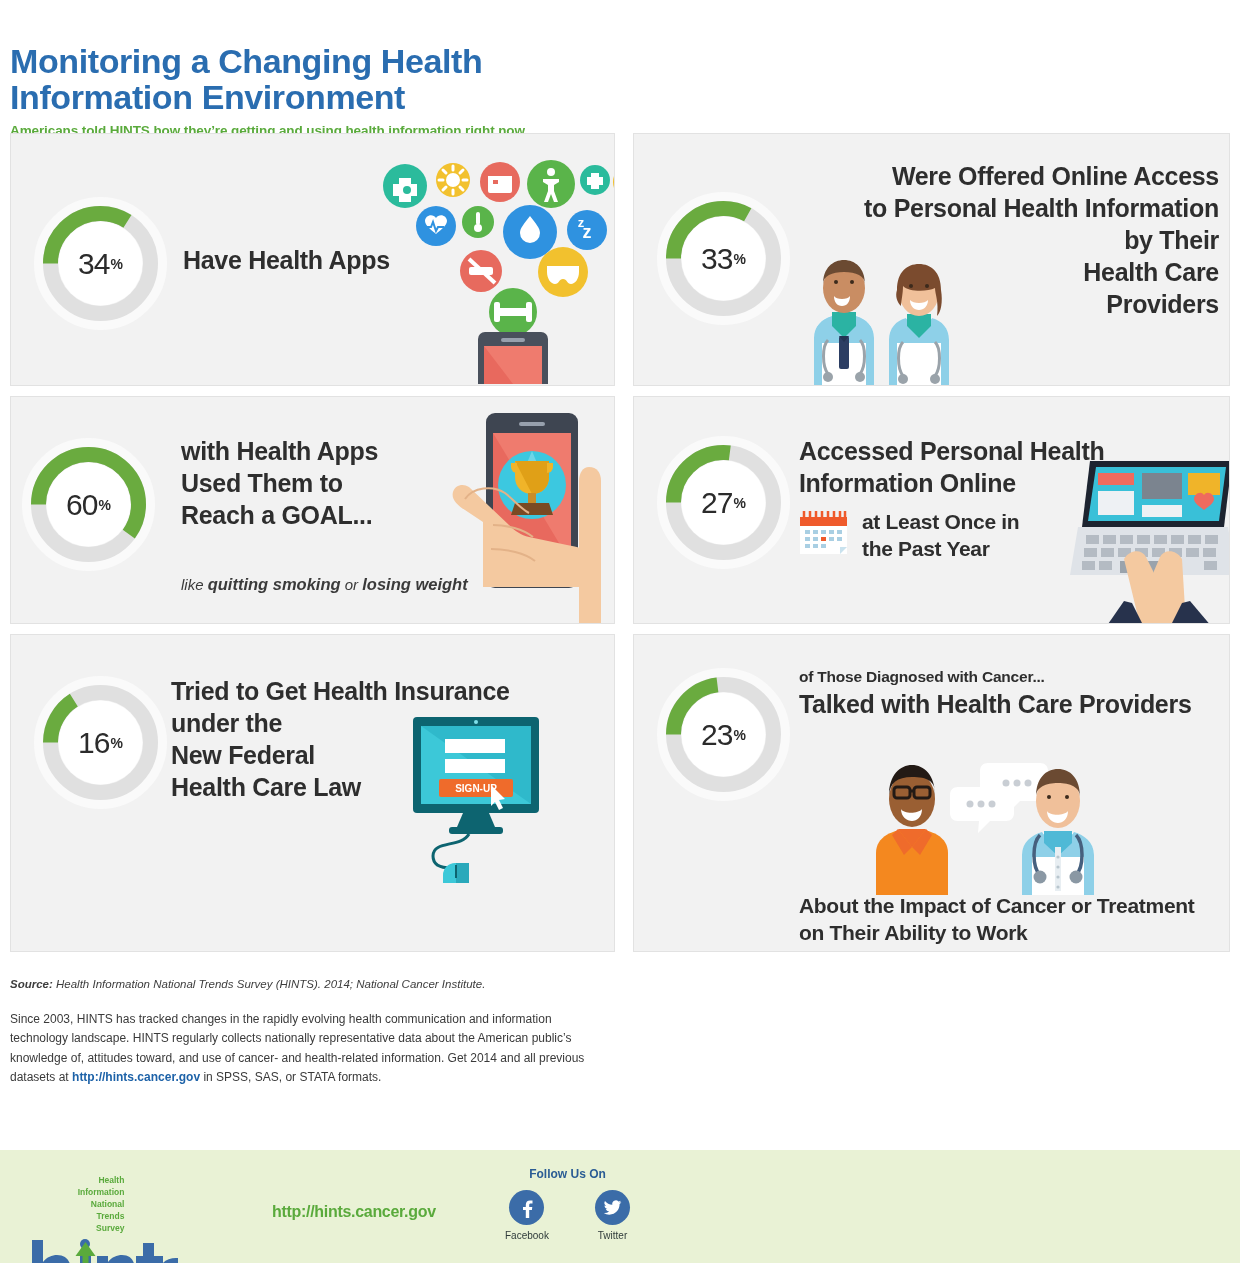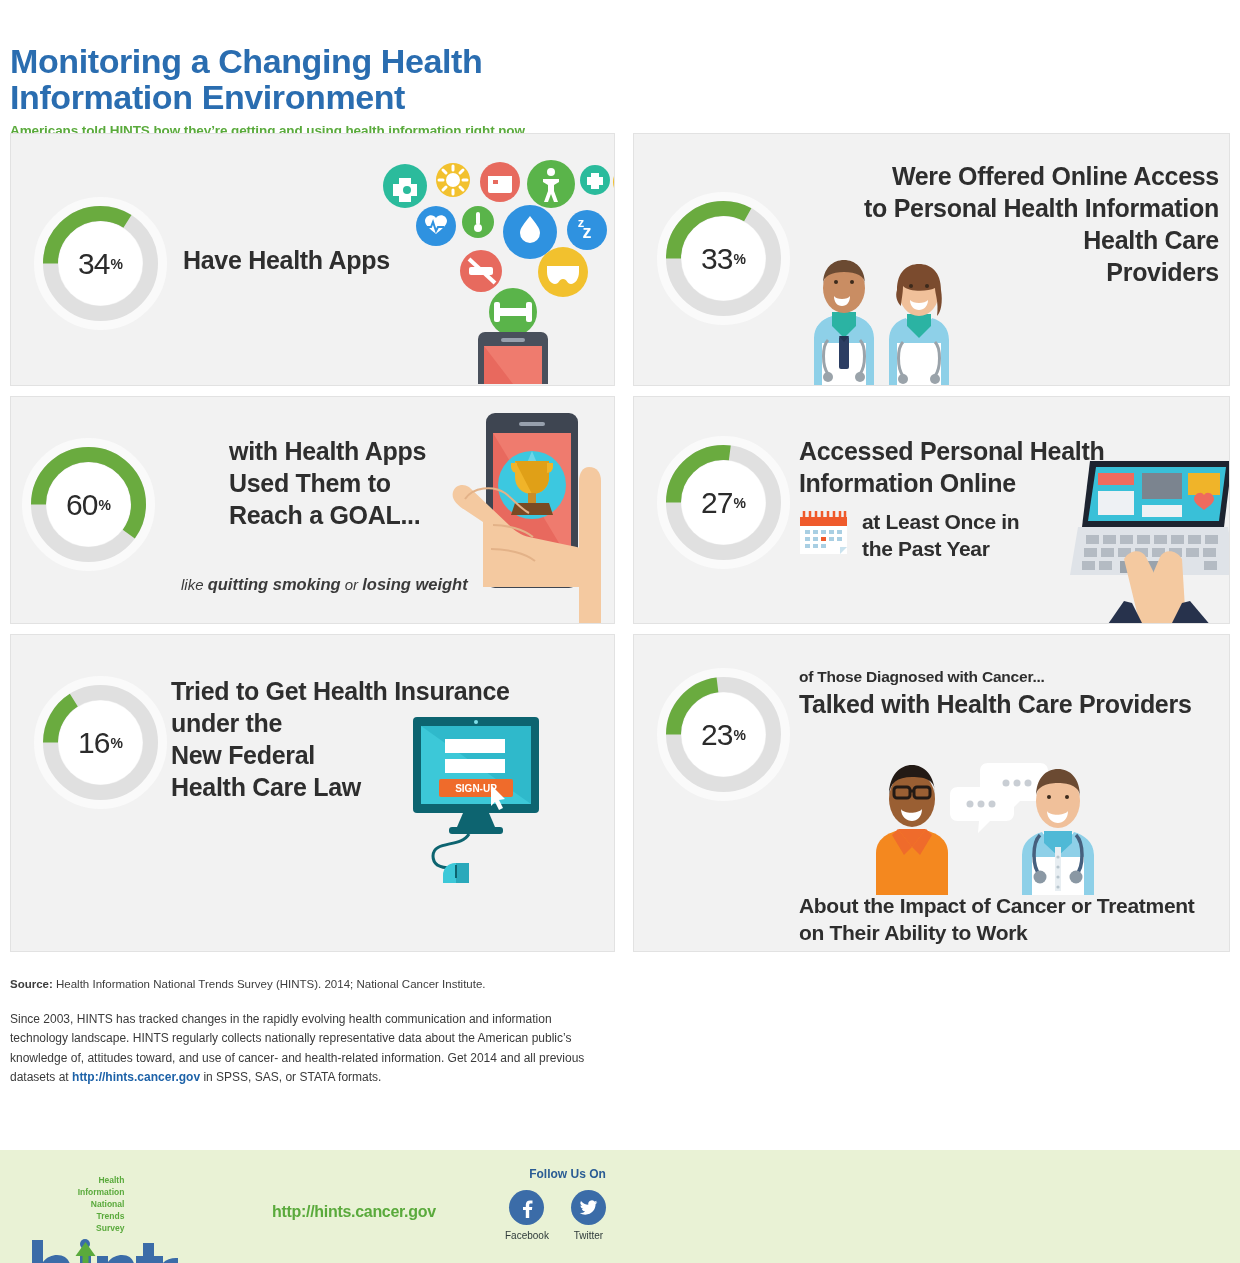--- a/index.html
+++ b/index.html
@@ -81,21 +81,21 @@
   .sub-note b { font-weight: bold; font-size: 16.5px; }
   .eyebrow {
     position: absolute;
     font-weight: bold; font-size: 15.5px; color: #2e2e2e;
     letter-spacing: -0.2px;
   }
 
   
   #source {
     position: absolute; left: 10px; top: 978px;
-    font-size: 11.5px; color: #3d3d3d;
+    font-size: 11.5px; font-style: italic; color: #3d3d3d;
   }
   #source b { font-weight: bold; }
   #body-copy {
     position: absolute; left: 10px; top: 1010px; width: 580px;
     font-size: 12px; line-height: 1.62; color: #3a3a3a;
   }
   #body-copy a { color: #1d62a8; font-weight: bold; text-decoration: none; }
 
   
   #footer-bar {
@@ -108,21 +108,21 @@
     font-size: 8.5px; line-height: 1.42; color: #5aaa3c;
     text-align: right; font-weight: bold; padding-right: 4px;
   }
   #footer-url {
     position: absolute; left: 272px; top: 53px;
     font-size: 16px; font-weight: bold; color: #5aaa3c;
     letter-spacing: -0.3px;
   }
   #follow { position: absolute; left: 505px; top: 17px; width: 125px; text-align: center; }
   #follow-label { font-size: 12px; font-weight: bold; color: #2a5c94; }
-  .social-row { display: flex; gap: 22px; justify-content: flex-start; margin-top: 9px; }
+  .social-row { display: flex; gap: 22px; justify-content: space-between; margin-top: 9px; }
   .social { text-align: center; }
   .social .circle {
     width: 35px; height: 35px; border-radius: 50%;
     background: #3b6ca8; display: flex; align-items: center; justify-content: center;
     margin: 0 auto;
   }
   .social .cap { font-size: 10px; color: #2f3b3b; margin-top: 5px; }
 </style>
 </head>
 <body>
@@ -239,20 +239,21 @@
         </svg>
         <div class="val">
           <span>33</span>
             <sup>%</sup>
         </div>
       </div>
 
       <div class="headline" style="left:165px; top:26px; width:420px; font-size:25px; text-align:right;">
         <div>Were Offered Online Access</div>
         <div>to Personal Health Information</div>
+        <div>by Their</div>
         <div>Health Care</div>
         <div>Providers</div>
       </div>
 
       <div style="position:absolute; left:150px; top:110px; width:225px; height:145px;">
         <svg width="225" height="145" viewBox="0 0 225 145" aria-hidden="true">
 
           <g>
             <path d="M30 94c0-16 14-24 30-24s30 8 30 24v51H30z" fill="#fff"></path>
             <path d="M30 94c0-12 8-19 18-22l12 20 12-20c10 3 18 10 18 22v51h-8V99h-44v46h-8z" fill="#8ed0e8"></path>
@@ -299,21 +300,21 @@
           <circle cx="67.5" cy="67.5" r="50" fill="none" stroke="#e0e0e0" stroke-width="15"></circle>
           <circle cx="67.5" cy="67.5" r="50" fill="none" stroke="#6aab3f" stroke-width="15" stroke-dasharray="188.5 125.6" transform="rotate(180 67.5 67.5)"></circle>
           <circle cx="67.5" cy="67.5" r="42" fill="#ffffff"></circle>
         </svg>
         <div class="val">
           <span>60</span>
             <sup>%</sup>
         </div>
       </div>
 
-      <div class="headline" style="left:170px; top:38px; font-size:25px;margin-left:48px;">
+      <div class="headline" style="left:170px; top:38px; font-size:25px;">
         <div>with Health Apps</div>
         <div>Used Them to</div>
         <div>Reach a GOAL...</div>
       </div>
 
       <div class="sub-note" style="left:170px; top:178px;">
         <span>like </span><b>quitting smoking</b><span> or </span><b>losing weight</b>
       </div>
 
       <div style="position:absolute; left:430px; top:10px; width:180px; height:220px;">

